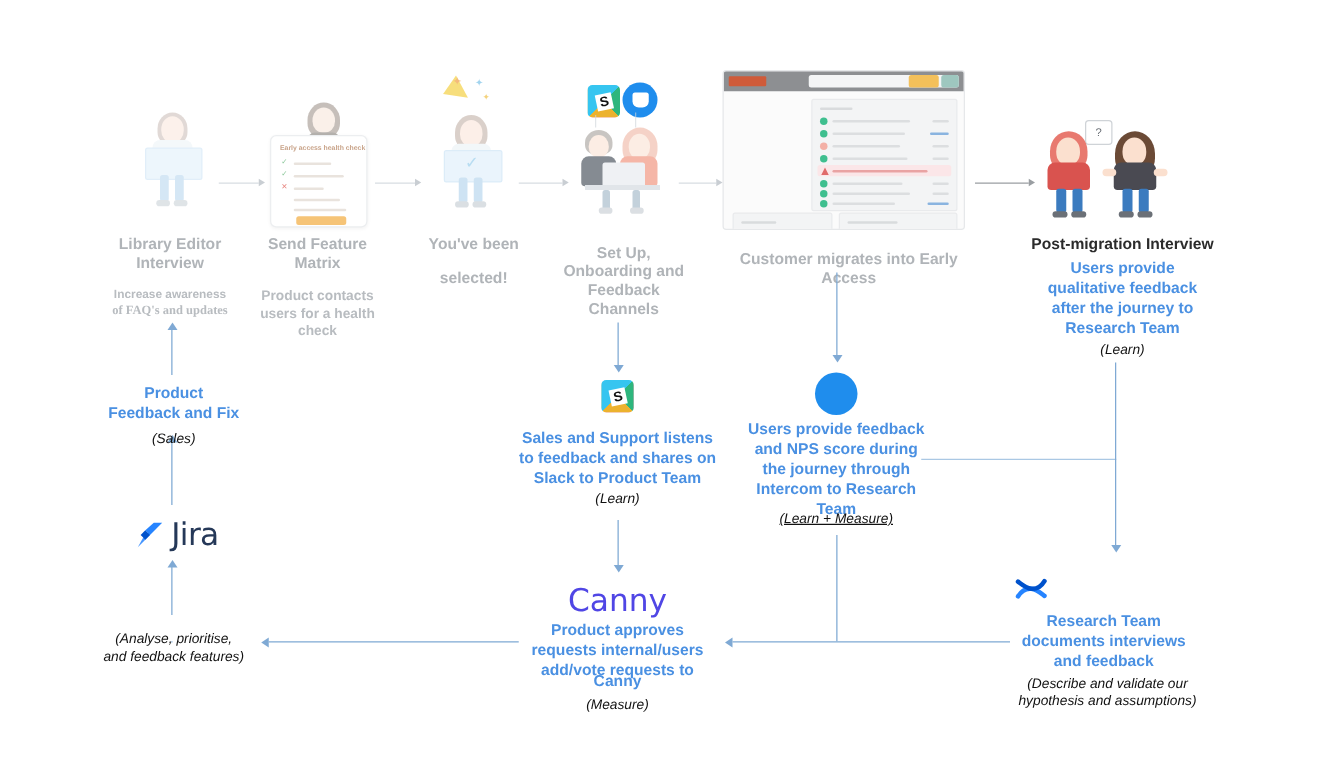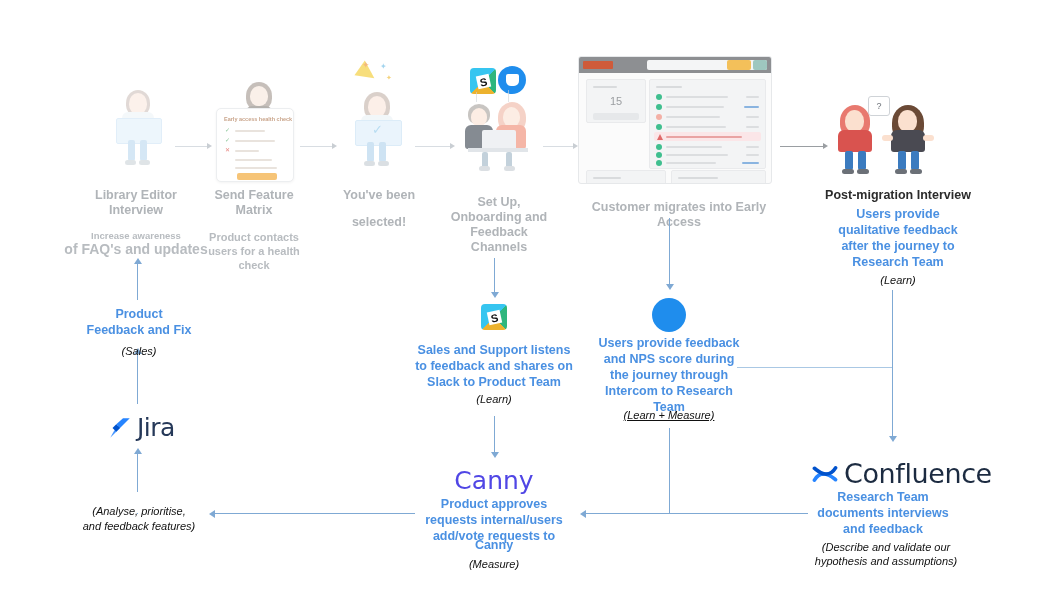--- a/index.html
+++ b/index.html
@@ -137,25 +137,20 @@
   <div class="foot" style="left:44px;top:66px;width:11px;height:5px;background:#c6ccd2;"></div>
 </div>
 
 <div class="dash" style="left:578px;top:56px;width:192px;height:126px;">
   <div class="dash-top"></div>
   <div class="dash-logo"></div>
   <div class="dash-search"></div>
   <div class="dash-btn" style="left:148px;background:#f3c05a;"></div>
   <div class="dash-btn" style="left:174px;width:14px;background:#9ec7bf;border-radius:2px;"></div>
 
-  <div class="panel" style="left:7px;top:22px;width:58px;height:42px;">
-    <div class="plabel" style="left:6px;top:6px;width:24px;"></div>
-    <div class="bignum" style="top:15px;">15</div>
-    <div class="plabel" style="left:6px;top:33px;width:46px;height:7px;background:#e6e8ea;"></div>
-  </div>
 
   <div class="panel" style="left:70px;top:22px;width:115px;height:88px;">
     <div class="plabel" style="left:6px;top:6px;width:26px;"></div>
     <div class="dot" style="left:6px;top:14px;width:6px;height:6px;background:#3fbf8f;"></div>
     <div class="rowline" style="left:16px;top:16px;width:62px;"></div>
     <div class="rowline" style="left:96px;top:16px;width:13px;"></div>
     <div class="dot" style="left:6px;top:24px;width:6px;height:6px;background:#3fbf8f;"></div>
     <div class="rowline" style="left:16px;top:26px;width:58px;"></div>
     <div class="rowline" style="left:94px;top:26px;width:15px;background:#8ab4e0;"></div>
     <div class="dot" style="left:6px;top:34px;width:6px;height:6px;background:#f3b0a6;"></div>
@@ -216,21 +211,21 @@
 <div class="lng" style="left:415px;top:146px;width:35px;height:1.2px;"></div>
 <div class="arw arw-rg" style="left:450px;top:142.5px;"></div>
 <div class="lng" style="left:543px;top:146px;width:30px;height:1.2px;"></div>
 <div class="arw arw-rg" style="left:573px;top:142.5px;"></div>
 <div class="lng" style="left:780px;top:146px;width:43px;height:1.2px;background:#9a9ea2;"></div>
 <div class="arw" style="left:823px;top:142.5px;border-top:3.5px solid transparent;border-bottom:3.5px solid transparent;border-left:5.5px solid #9a9ea2;"></div>
 
 <div class="ttl" style="left:72px;top:188px;width:128px;">Library Editor</div>
 <div class="ttl" style="left:72px;top:203px;width:128px;">Interview</div>
 <div class="sub" style="left:64px;top:229px;width:144px;font-size:9.5px;">Increase awareness</div>
-<div class="sub" style="left:64px;top:242px;width:144px;font-size:14px;">of  FAQ's and updates</div>
+<div class="sub" style="left:64px;top:242px;width:144px;font-size:10px;font-family:Liberation Serif, serif;">of  FAQ's and updates</div>
 
 <div class="ttl" style="left:190px;top:188px;width:128px;">Send Feature</div>
 <div class="ttl" style="left:190px;top:203px;width:128px;">Matrix</div>
 <div class="sub" style="left:190px;top:230px;width:128px;">Product contacts</div>
 <div class="sub" style="left:190px;top:244px;width:128px;">users for a health</div>
 <div class="sub" style="left:190px;top:258px;width:128px;">check</div>
 
 <div class="ttl" style="left:315px;top:188px;width:128px;">You've been</div>
 <div class="ttl" style="left:315px;top:203px;width:128px;margin-top:12px;">selected!</div>
 
@@ -277,21 +272,20 @@
 <div class="ln lnv" style="left:892px;top:290px;height:148px;"></div>
 <div class="arw arw-d" style="left:888.5px;top:436px;"></div>
 
 <div class="ln lnv" style="left:669px;top:428px;height:85px;"></div>
 
 <div class="logo" style="left:812px;top:458px;">
   <svg width="26" height="26" viewBox="0 0 32 32" style="margin-right:6px;">
     <path d="M3 23.5c3-5 8-8 13-7.5 5 .5 9 4 13 7" stroke="#2684ff" stroke-width="4.5" fill="none" stroke-linecap="round"></path>
     <path d="M29 8.5c-3 5-8 8-13 7.5-5-.5-9-4-13-7" stroke="#0052cc" stroke-width="4.5" fill="none" stroke-linecap="round"></path>
   </svg>
-  <span class="conf-txt">Confluence</span>
 </div>
 <div class="blue" style="left:793px;top:489px;width:180px;">Research Team</div>
 <div class="blue" style="left:793px;top:505px;width:180px;">documents interviews</div>
 <div class="blue" style="left:793px;top:521px;width:180px;">and feedback</div>
 <div class="ital" style="left:793px;top:540px;width:186px;">(Describe and validate our</div>
 <div class="ital" style="left:793px;top:554px;width:186px;">hypothesis and assumptions)</div>
 
 <div class="ln lnh" style="left:586px;top:513px;width:222px;"></div>
 <div class="arw arw-l" style="left:580px;top:509.5px;"></div>
 

